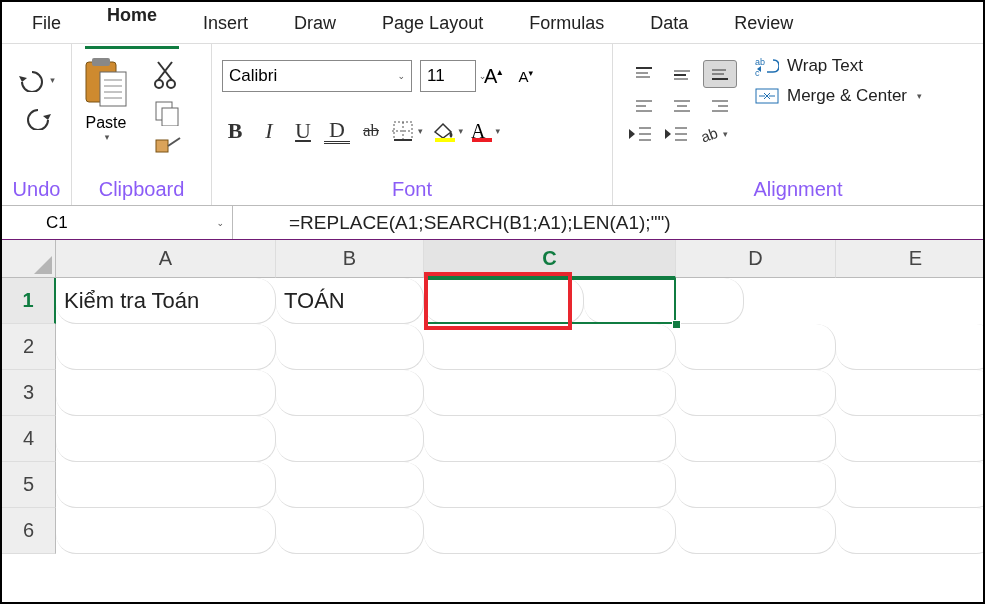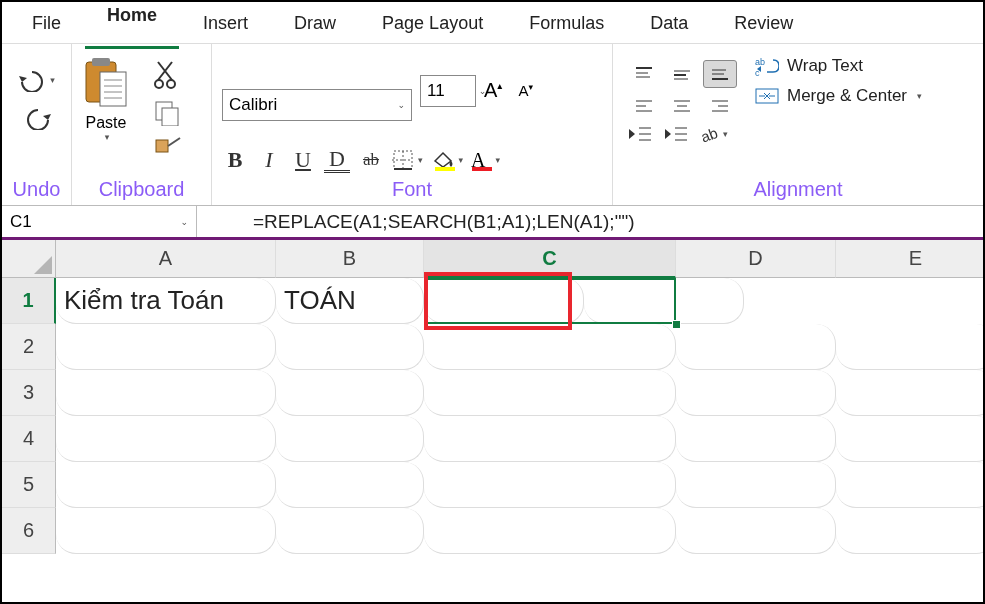--- a/index.html
+++ b/index.html
@@ -70,39 +70,39 @@
   .font-row1, .font-row2 { display:flex; align-items:center; gap:8px; }
   .combo {
     border: 1px solid #888;
     height: 32px;
     display: flex;
     align-items: center;
     padding: 0 6px;
     font-size: 17px;
     background:#fff;
   }
-  .font-name { width: 190px; justify-content: space-between; margin-top: 29px; }
+  .font-name { width: 190px; justify-content: space-between; }
   .font-size { width: 56px; justify-content: space-between; gap: 32px; }
   .btnlbl { font-size: 22px; font-family: "Times New Roman", serif; color:#333; min-width:26px; text-align:center; }
   .font-row2 .ctl { display:flex; align-items:center; gap:2px; }
 
   
   .align-body { flex-direction: column; gap: 8px; padding: 10px 4px 0 4px; }
   .align-grid { display:grid; grid-template-columns: repeat(3, 34px); gap: 4px; }
   .align-cell {
     width: 34px; height: 28px; display:flex; align-items:center; justify-content:center;
     border-radius:3px;
   }
   .align-cell.sel { background:#d9d9d9; border:1px solid #888; }
   .align-row2 { display:flex; gap:10px; padding-top:4px;}
   .align-side { display:flex; flex-direction:column; gap:10px; padding-top: 6px; padding-left:14px;}
   .side-item { display:flex; align-items:center; gap:8px; font-size:17px; color:#222; }
 
   
-  .fxbar { display:flex; height:34px; border-bottom:3px solid #701a75; }
+  .fxbar { display:flex; height:34px; border-bottom:1px solid #701a75;padding-left:36px; }
   .namebox {
     width: 195px; border-right:1px solid #bbb;
     display:flex; align-items:center; padding:0 8px;
     font-size:17px; justify-content:space-between;
   }
   .fxicon { width:48px; display:flex; align-items:center; justify-content:center; font-style:italic; font-size:17px; border-right:1px solid #ddd;margin-top:48px;}
   .formula { flex:1; display:flex; align-items:center; padding:0 8px; font-size:19px; color:#222;}
 
   
   .sheet { display:flex; }
@@ -125,21 +125,21 @@
   .colhdrs { display:flex; }
   .colhdr {
     height:38px; background:#eee; border-right:1px solid #ddd; border-bottom:1px solid #bbb;
     display:flex; align-items:center; justify-content:center; font-size:20px; color:#444;
   }
   .colhdr.active { color:#107c41; font-weight:700; border-bottom:2px solid #107c41; background:#e4e4e4;}
   .cells { position:relative; }
   .row { display:flex; }
   .cell {
     height:46px; border-right:1px solid #ddd; border-bottom:1px solid #ddd;
-    display:flex; align-items:center; padding:0 8px; font-size:26px; color:#222;
+    display:flex; align-items:center; padding:0 8px; font-size:22px; color:#222;
     background:#fff;
     border-radius:20px;
   }
   .wA{width:220px;} .wB{width:148px;} .wC{width:252px;} .wD{width:160px;} .wE{width:160px;}
 
   .sel-border{
     position:absolute; border:2px solid #107c41; pointer-events:none;
     width:252px; height:46px;
   }
   .sel-handle{

